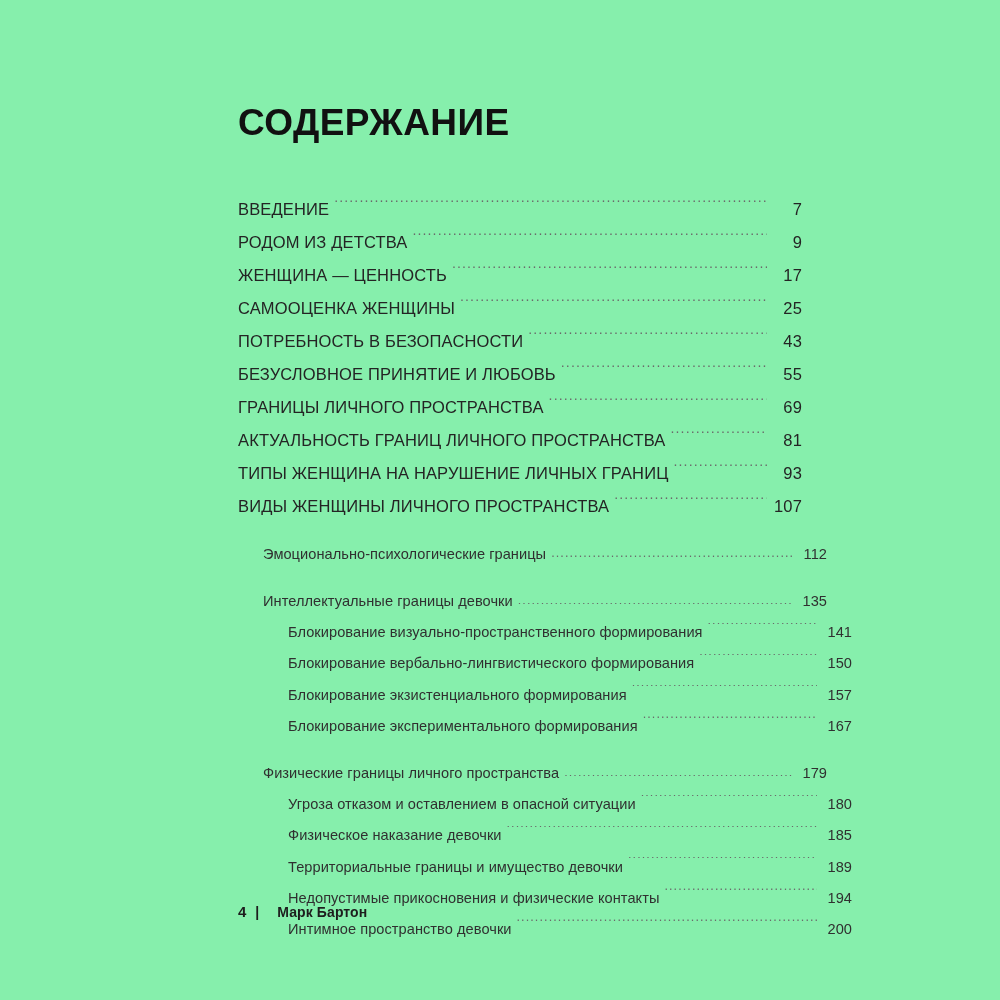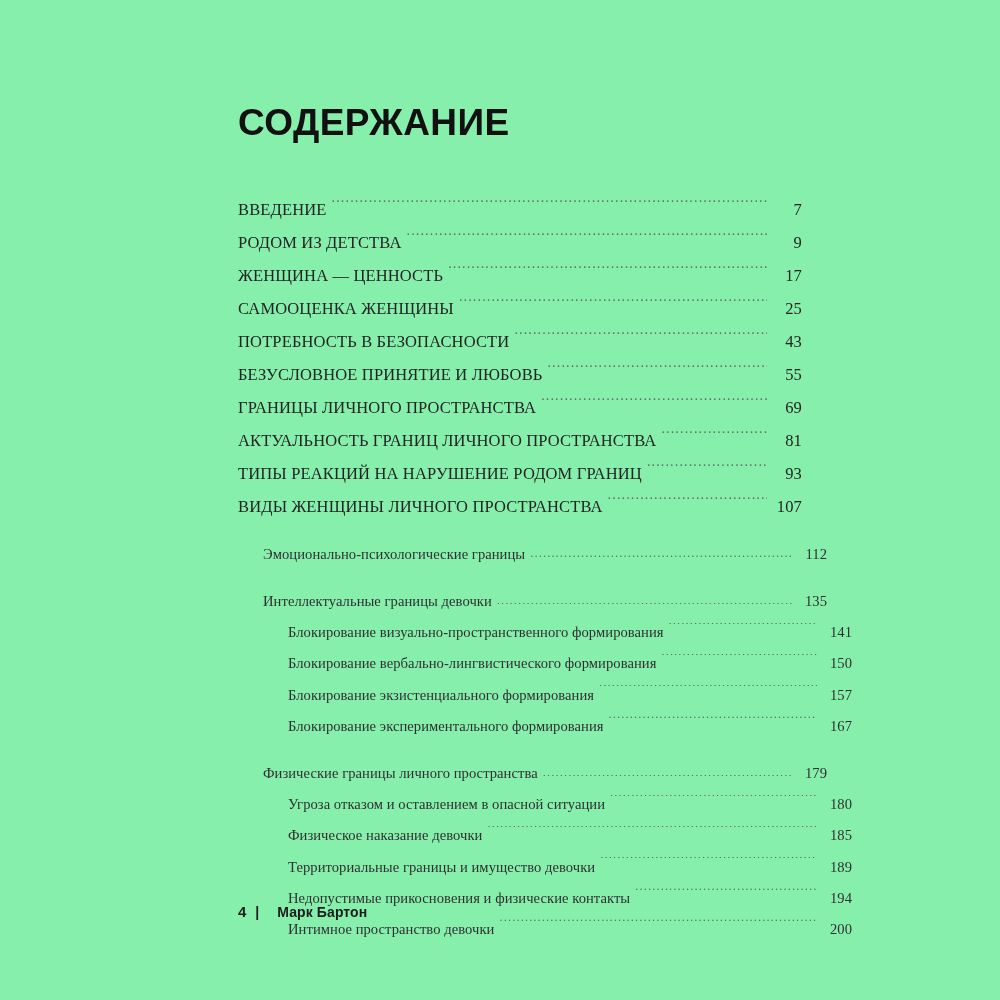--- a/index.html
+++ b/index.html
@@ -42,21 +42,20 @@
     font-family: "Liberation Sans", sans-serif;
     white-space: nowrap;
   }
 
   
   .toc-list {
     margin: 0;
     padding: 0;
     list-style: none;
     padding-top: 50px;
-    font-family: Liberation Serif, serif;
   }
 
   .toc-entry {
     display: flex;
     align-items: baseline;
     width: 100%;
     box-sizing: border-box;
     color: #2b2b2b;
   }
 
@@ -192,21 +191,21 @@
           <span class="toc-label">ГРАНИЦЫ ЛИЧНОГО ПРОСТРАНСТВА</span>
           <span class="toc-leader"></span>
           <span class="toc-page">69</span>
         </li>
         <li class="toc-entry level-0">
           <span class="toc-label">АКТУАЛЬНОСТЬ ГРАНИЦ ЛИЧНОГО ПРОСТРАНСТВА</span>
           <span class="toc-leader"></span>
           <span class="toc-page">81</span>
         </li>
         <li class="toc-entry level-0">
-          <span class="toc-label">ТИПЫ РЕАКЦИЙ НА НАРУШЕНИЕ РОДОМ ГРАНИЦ</span>
+          <span class="toc-label">ТИПЫ ЖЕНЩИНА НА НАРУШЕНИЕ ЛИЧНЫХ ГРАНИЦ</span>
           <span class="toc-leader"></span>
           <span class="toc-page">93</span>
         </li>
         <li class="toc-entry level-0">
           <span class="toc-label">ВИДЫ ЖЕНЩИНЫ ЛИЧНОГО ПРОСТРАНСТВА</span>
           <span class="toc-leader"></span>
           <span class="toc-page">107</span>
         </li>
         <li class="toc-entry level-1">
           <span class="toc-label">Эмоционально-психологические границы</span>

